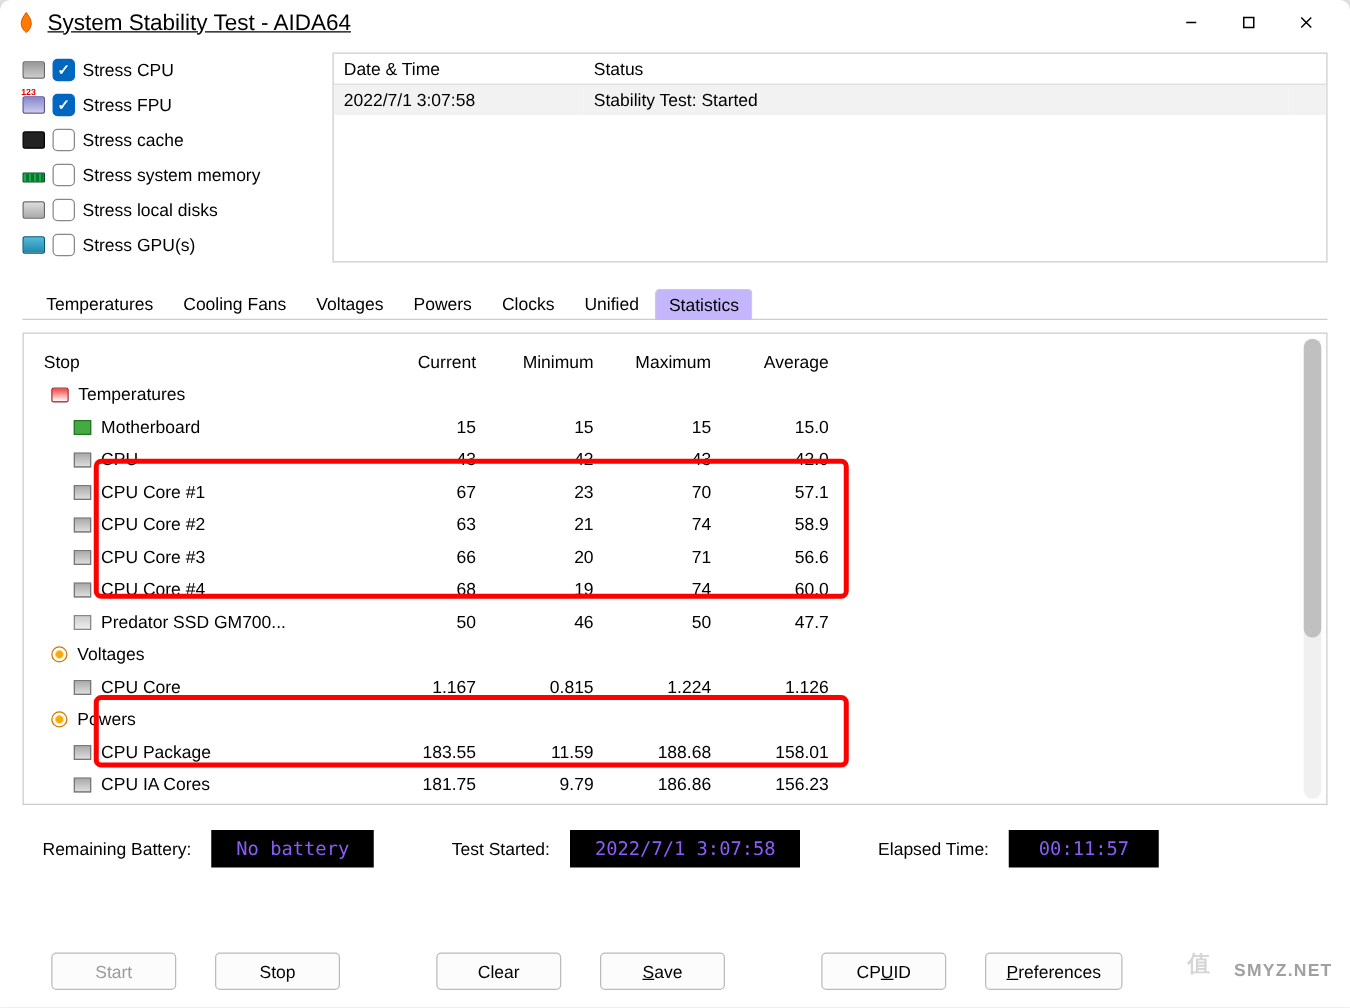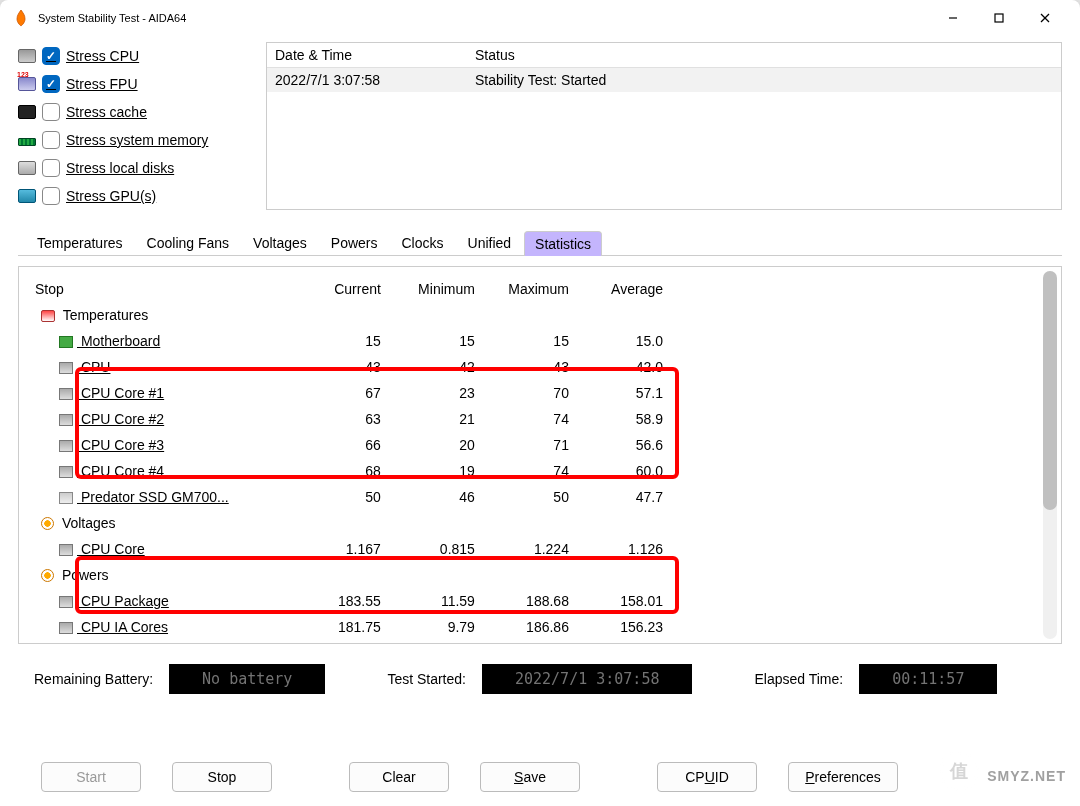--- a/index.html
+++ b/index.html
@@ -2,30 +2,30 @@
 <html><head>
 <meta charset="utf-8">
 <style>
   * { box-sizing: border-box; margin: 0; padding: 0; font-family: "Segoe UI", Tahoma, sans-serif; }
   body { background: #e8e8e8; width: 1080px; height: 806px; overflow: hidden; position: relative; }
   .window { position: absolute; top: 0; left: 0; width: 1080px; height: 806px; background: #fff; border-radius: 8px 8px 0 0; box-shadow: 0 0 8px rgba(0,0,0,0.15); display: flex; flex-direction: column; }
 
   
   .titlebar { height: 36px; display: flex; align-items: center; padding: 0 12px; }
   .titlebar .app-icon { width: 18px; height: 18px; margin-right: 8px; display: flex; align-items: center; justify-content: center; }
-  .titlebar .title { font-size: 11px; color: #000; }
+  .titlebar .title { font-size: 18px; color: #000; text-decoration: underline; }
   .titlebar .spacer { flex: 1; }
   .winbtn { width: 46px; height: 36px; display: flex; align-items: center; justify-content: center; color: #000; }
 
   
   .content { flex: 1; padding: 6px 18px 8px 18px; overflow: hidden; display: flex; flex-direction: column; }
   .top-row { display: flex; gap: 8px; }
 
   
-  .stress-panel { width: 240px; text-decoration: underline; }
+  .stress-panel { width: 240px; }
   .check-row { display: flex; align-items: center; height: 28px; gap: 6px; font-size: 14px; }
   .hw-icon { width: 18px; height: 14px; display: inline-block; }
   .hw-cpu { background: linear-gradient(#999,#ccc); border:1px solid #666; border-radius:2px; }
   .hw-fpu { background: linear-gradient(#88c,#cce); border:1px solid #559; border-radius:2px; position:relative; }
   .hw-fpu::before{content:"123"; position:absolute; top:-7px; left:-2px; font-size:7px; color:#d00; font-weight:bold;}
   .hw-cache { background:#222; border:1px solid #000; border-radius:2px; }
   .hw-mem { background: repeating-linear-gradient(90deg,#2a4,#2a4 2px,#073 2px,#073 4px); border:1px solid #042; border-radius:1px; height:8px; margin-top:3px; }
   .hw-disk { background: linear-gradient(#ddd,#aaa); border:1px solid #666; border-radius:2px; }
   .hw-gpu { background: linear-gradient(#5bd,#28a); border:1px solid #057; border-radius:2px; }
   .chk { width: 18px; height: 18px; border: 1px solid #888; border-radius: 4px; display:inline-flex; align-items:center; justify-content:center; background:#fff;}
@@ -49,37 +49,37 @@
   
   .stats-wrap { border:1px solid #ccc; margin-top:10px; position:relative; height:378px; }
   .stats-scroll { overflow:hidden; height:100%; padding:10px 20px 10px 10px; }
   .stats-table { width:640px; border-collapse:collapse; font-size:14px; }
   .stats-table th { text-align:right; font-weight:normal; padding:4px 6px; border-bottom:1px solid transparent;}
   .stats-table th:first-child { text-align:left; }
   .stats-table td { text-align:right; padding:2px 6px; height:26px; }
   .stats-table td:first-child { text-align:left; }
   .stats-table .group-row td { font-weight:normal; }
   .indent1 { padding-left:12px !important; }
-  .indent2 { padding-left:30px !important;text-decoration:underline; }
+  .indent2 { padding-left:30px !important; }
   .row-icon { display:inline-block; width:14px; height:12px; margin-right:4px; vertical-align:middle; }
   .ic-temp { background:linear-gradient(#f44,#fff); border-radius:2px; border:1px solid #a33;}
   .ic-mobo { background:#4a4; border:1px solid #272; }
   .ic-chip { background:linear-gradient(#aaa,#ddd); border:1px solid #777; }
   .ic-ssd  { background:linear-gradient(#ccc,#eee); border:1px solid #888; }
   .ic-volt, .ic-pow { background:radial-gradient(circle,#fa0 40%,#fff 42%); border:1px solid #c70; border-radius:50%; width:13px; height:13px;}
   .scrollbar { position:absolute; right:4px; top:4px; width:14px; height:calc(100% - 8px); background:#f0f0f0; border-radius:7px;}
   .scrollthumb { position:absolute; top:0; width:100%; height:65%; background:#c0c0c0; border-radius:7px;}
 
   
   .hl-box1 { position:absolute; border:4px solid #ff0000; border-radius:6px; pointer-events:none; left:56px; top:100px; width:604px; height:112px; }
   .hl-box2 { position:absolute; border:4px solid #ff0000; border-radius:6px; pointer-events:none; left:56px; top:289px; width:604px; height:58px; }
 
   
   .status-strip { display:flex; align-items:center; gap:16px; padding:20px 16px 16px; font-size:14px; }
-  .lcd { background:#000; color:#737373; padding:6px 33px; font-family:monospace; font-size:15px; min-width:120px; text-align:center; }
+  .lcd { background:#000; color:#8b5cf6; padding:6px 20px; font-family:monospace; font-size:15px; min-width:120px; text-align:center; }
   .status-strip .gap { flex:0 0 30px; }
 
   
   .btnbar { display:flex; gap:8px; padding:0 18px 14px; }
   .btn { border:1px solid #bbb; background:#fcfcfc; border-radius:4px; padding:6px 0; font-size:14px; text-align:center; flex:0 0 100px;margin-left:23px; }
   .btn.disabled { color:#9a9a9a; }
   .btn u { text-decoration: underline; }
   .btnbar .bgap { flex:0 0 38px; }
 
   

